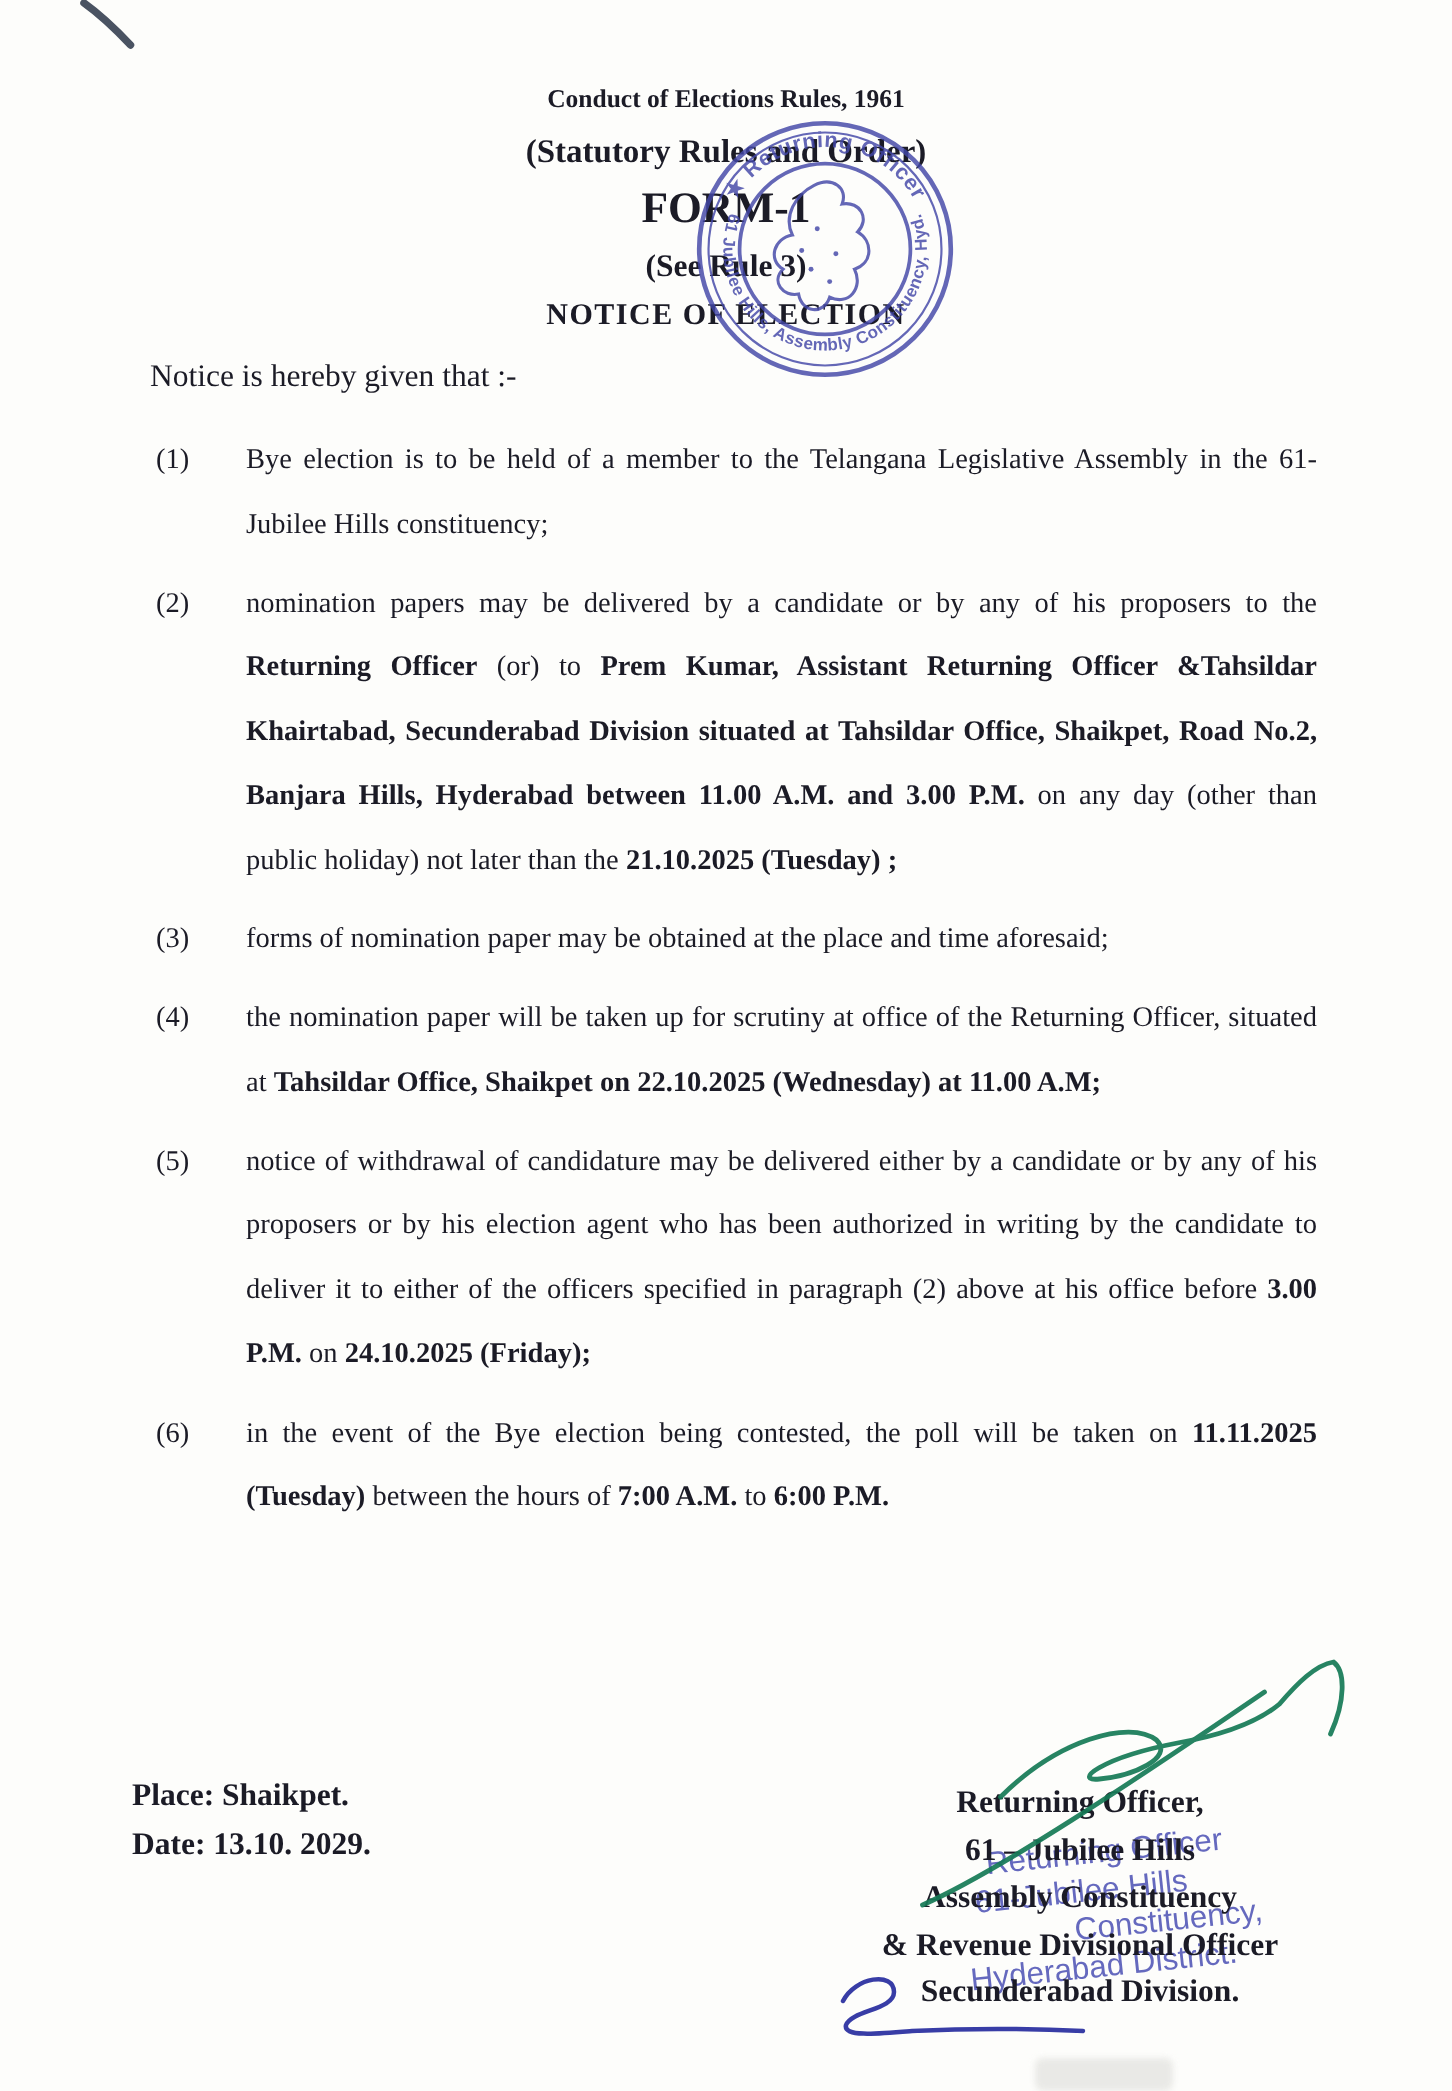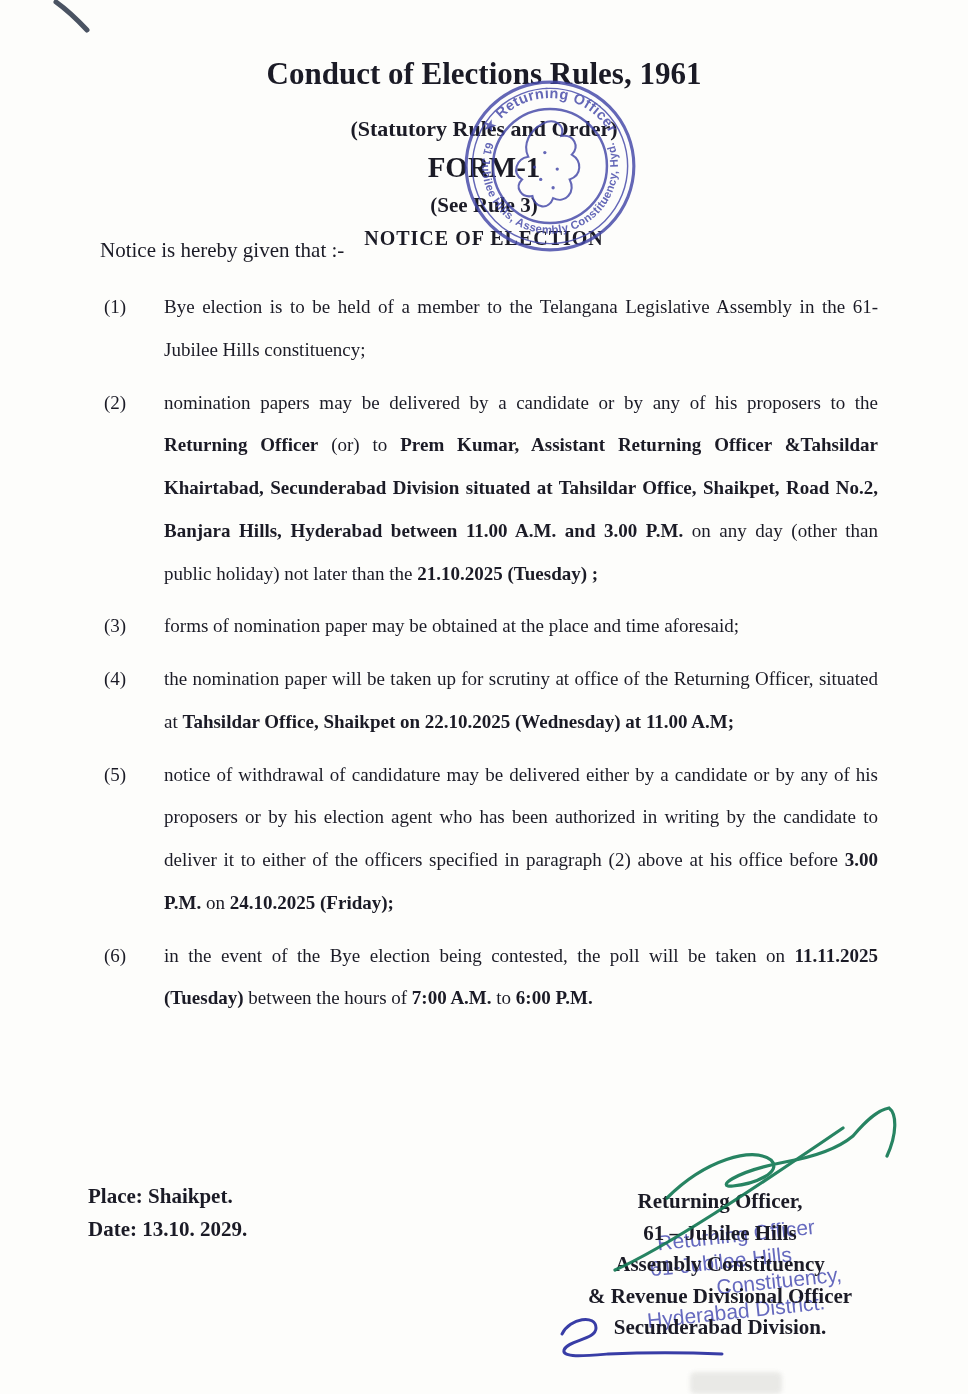--- a/index.html
+++ b/index.html
@@ -6,21 +6,21 @@
   .page{
     position:relative;
     width:968px;height:1394px;
     background:#fdfdfb;
     font-family:"Liberation Serif", serif;
     color:#1b1b26;
     overflow:hidden;
   }
   
   .header{position:absolute;top:56px;left:0;right:0;text-align:center;z-index:2;}
-  .header .t1{font-size:31px;font-weight:bold;margin-bottom:24px;}
+  .header .t1{font-size:17px;font-weight:bold;margin-bottom:12px;}
   .header .t2{font-size:22px;font-weight:bold;margin-bottom:9px;}
   .header .t3{font-size:29px;font-weight:bold;margin-bottom:9px;}
   .header .t4{font-size:21px;font-weight:bold;margin-bottom:9px;}
   .header .t5{font-size:20px;font-weight:bold;letter-spacing:1px;}
   
   .stamp-round{position:absolute;left:462px;top:78px;width:176px;height:176px;opacity:.82;z-index:3;}
   
   .intro{position:absolute;left:100px;top:238px;font-size:21px;z-index:2;}
   
   .paras{position:absolute;left:92px;top:286px;width:786px;z-index:2;}

